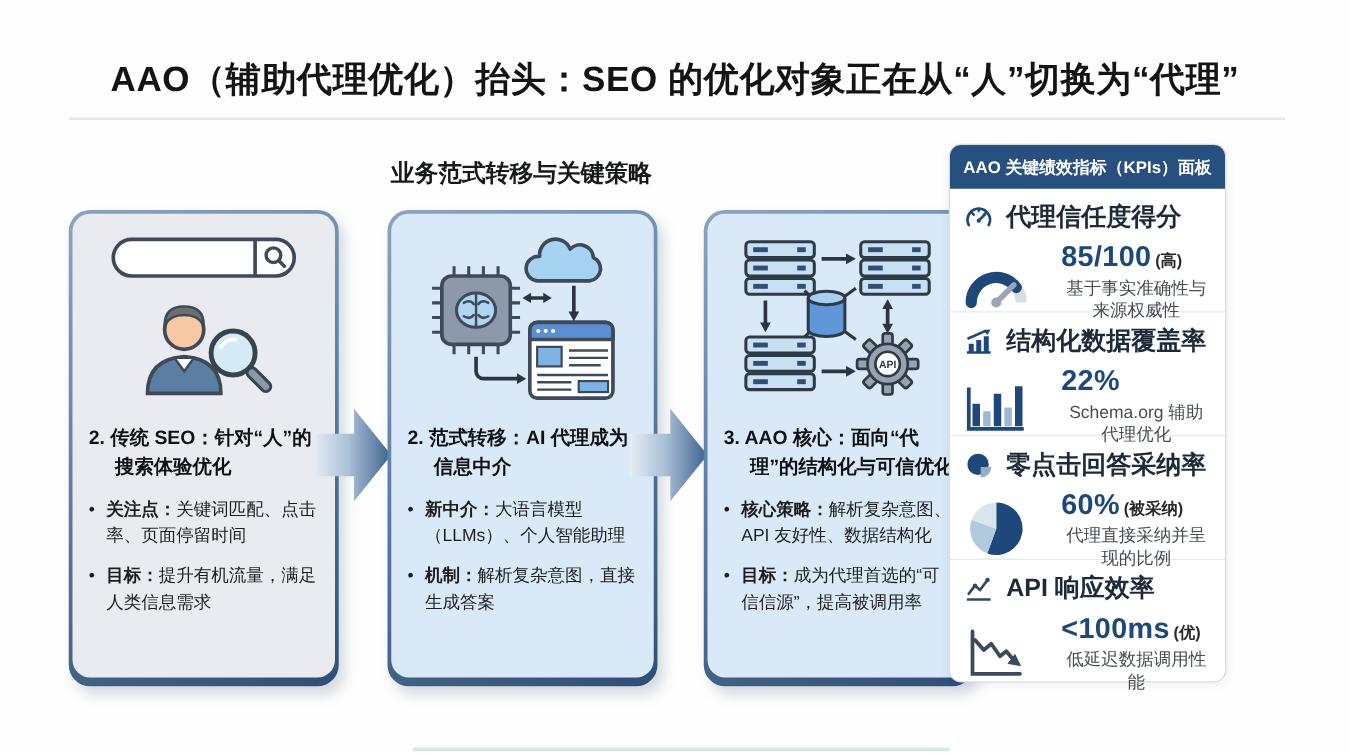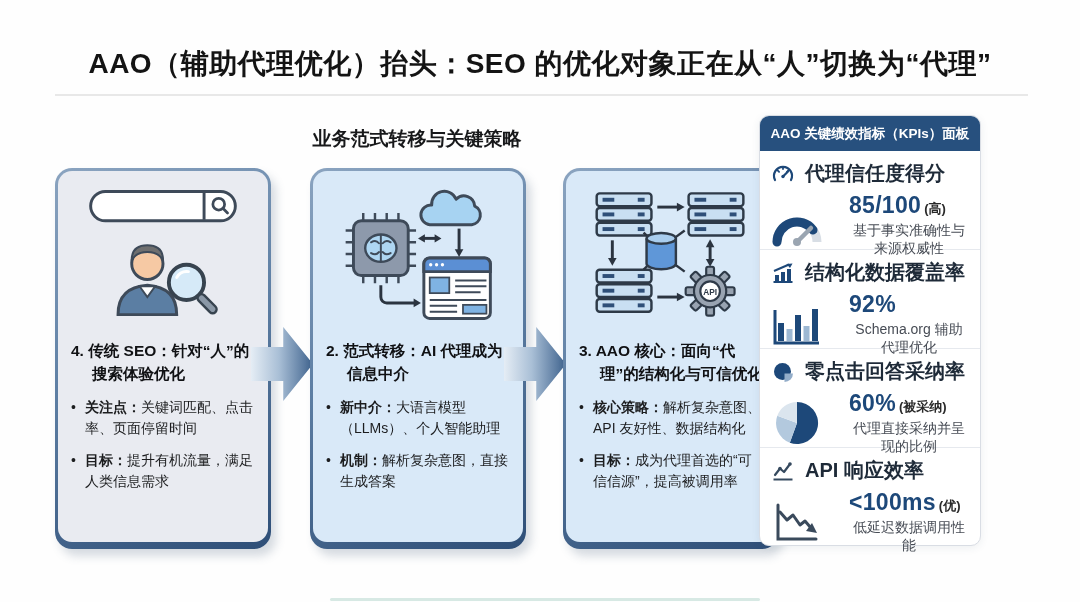--- a/index.html
+++ b/index.html
@@ -72,21 +72,21 @@
           <path d="M66 107 l8 11 8-11 z" fill="#ffffff" stroke="#3e4a59" stroke-width="2"></path>
           <circle cx="74" cy="84" r="16" fill="#f6c9a4" stroke="#3e4a59" stroke-width="3"></circle>
           <path d="M58 80 q0-15 16-15 q16 0 16 15 q-5-8-16-8 q-11 0-16 8 z" fill="#6f6f6f" stroke="#3e4a59" stroke-width="2"></path>
           <circle cx="114" cy="103" r="18" fill="#d6eaf8" stroke="#37434f" stroke-width="4"></circle>
           <path d="M104 98 a12 12 0 0 1 12-6" stroke="#ffffff" stroke-width="3" fill="none" stroke-linecap="round"></path>
           <g transform="rotate(45 127 116)">
             <rect x="127" y="112.5" width="24" height="8" rx="4" fill="#8b98a7" stroke="#37434f" stroke-width="2.5"></rect>
           </g>
         </svg>
       </div>
-      <div class="card-title">4. 传统 SEO：针对“人”的搜索体验优化</div>
+      <div class="card-title">2. 传统 SEO：针对“人”的搜索体验优化</div>
       <div class="bullet">
         <span class="dot">•</span>
         <span class="btext"><b>关注点：</b><span>关键词匹配、点击率、页面停留时间</span></span>
       </div>
       <div class="bullet">
         <span class="dot">•</span>
         <span class="btext"><b>目标：</b><span>提升有机流量，满足人类信息需求</span></span>
       </div>
     </div>
   </div>
@@ -287,21 +287,21 @@
           <svg width="48" height="44" viewBox="0 0 48 44">
             <path d="M2 8 V41 H46" fill="none" stroke="#1d4879" stroke-width="3"></path>
             <rect x="5" y="21" width="6" height="18" fill="#1d4879"></rect>
             <rect x="13.5" y="27" width="6" height="12" fill="#9db8d3"></rect>
             <rect x="22" y="13" width="6" height="26" fill="#1d4879"></rect>
             <rect x="30.5" y="24" width="6" height="15" fill="#9db8d3"></rect>
             <rect x="39" y="7" width="6" height="32" fill="#1d4879"></rect>
           </svg>
         </span>
         <div>
-          <div class="kpi-value-line"><span class="kpi-value">92%</span><span class="kpi-qual"></span></div>
+          <div class="kpi-value-line"><span class="kpi-value">22%</span><span class="kpi-qual"></span></div>
           <div class="kpi-sub">Schema.org 辅助代理优化</div>
         </div>
       </div>
     </div>
 
     <div class="kpi-item">
       <div class="kpi-head">
         <svg width="24" height="24" viewBox="0 0 24 24">
           <circle cx="11.5" cy="11.5" r="8.5" fill="#1d4879"></circle>
           <path d="M13.5 13.5 L22 13.5 A8.5 8.5 0 0 1 13.5 22 Z" fill="#93adc9"></path>

